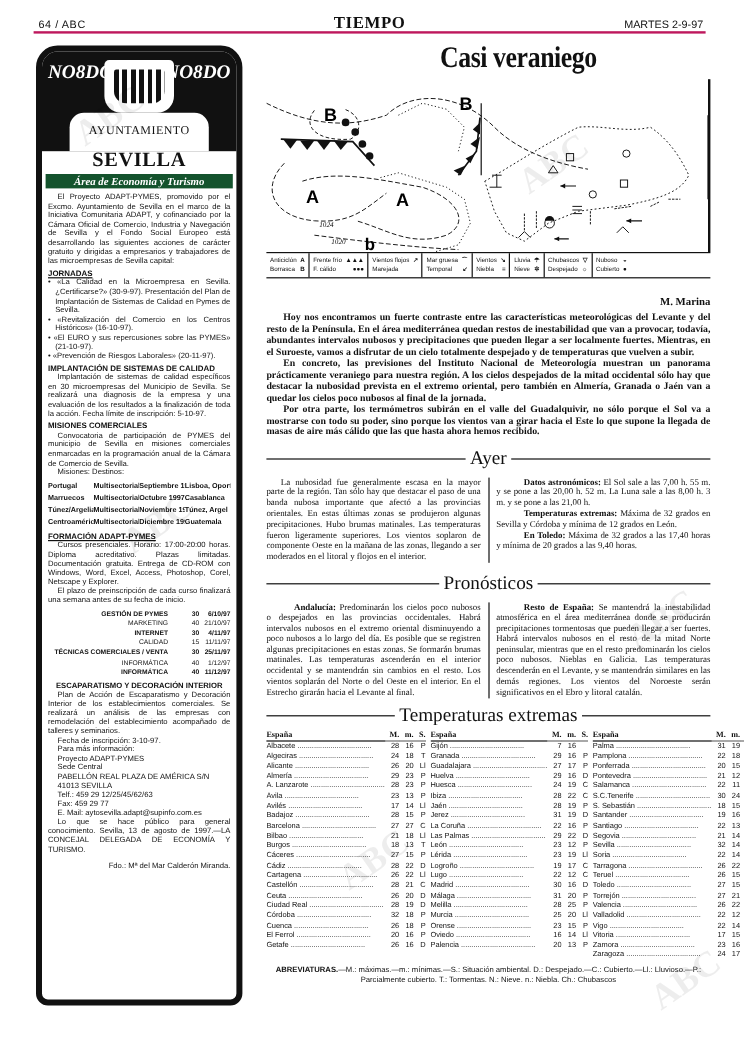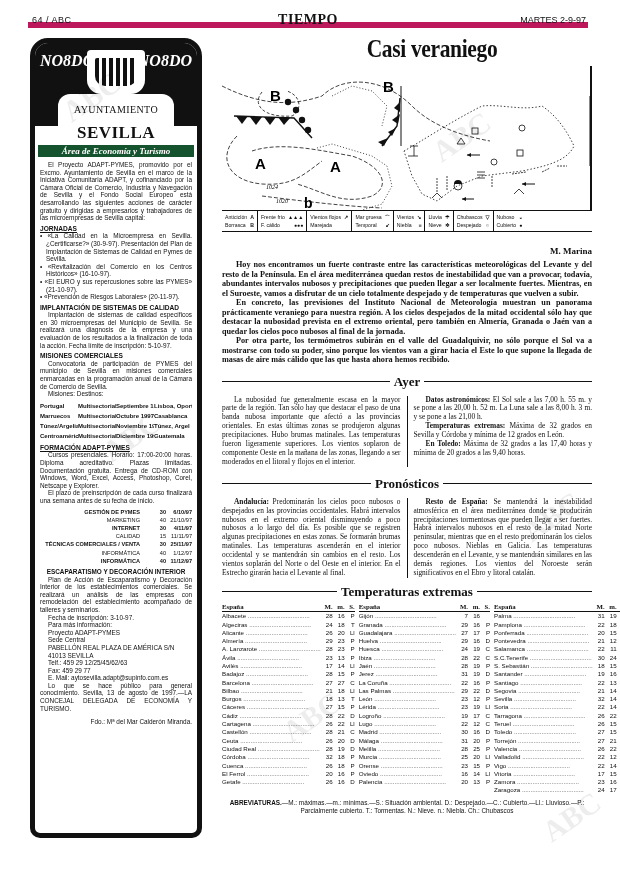--- a/index.html
+++ b/index.html
@@ -1,19 +1,19 @@
 <!DOCTYPE html>
 <html><head>
 <meta charset="utf-8">
 <style>
   * { box-sizing: border-box; margin: 0; padding: 0; }
   html, body { width: 620px; height: 878px; background: #fff; overflow: hidden; }
   body { position: relative; font-family: "Liberation Sans", sans-serif; color: #111; }
 
-  .hdr { position: absolute; left: 28px; top: 12px; width: 560px; height: 16px; border-bottom: 6px solid #be185d; }
+  .hdr { position: absolute; left: 28px; top: 12px; width: 560px; height: 16px; border-bottom: 2px solid #be185d; }
   .hdr .pg { position: absolute; left: 4px; top: 3px; font-size: 9px; letter-spacing: 0.5px; }
   .hdr .sec { position: absolute; left: 0; right: 0; text-align: center; top: 0; font-family: "Liberation Serif", serif; font-weight: bold; font-size: 14px; letter-spacing: 0.5px; }
   .hdr .date { position: absolute; right: 2px; top: 3px; font-size: 9px; }
 
   
   .ad { position: absolute; left: 30px; top: 38px; width: 172px; height: 800px; border: 5px solid #111; border-radius: 18px 18px 10px 10px; overflow: hidden; background: #fff; }
   .ad-top { height: 84px; background: #111; position: relative; margin: -1px; }
   .ad-top .nodo { position: absolute; top: 10px; color: #fff; font-family: "Liberation Serif", serif; font-style: italic; font-size: 16px; font-weight: bold; }
   .ad-top .nodo.l { left: 6px; } .ad-top .nodo.r { right: 6px; }
   .ad-top .crest { position: absolute; left: 50%; top: 8px; transform: translateX(-50%); width: 58px; height: 44px; background: #fff; border-radius: 4px 4px 14px 14px; }
@@ -49,28 +49,28 @@
   .map { position: relative; width: 370px; height: 144px; border-right: 2px solid #111; }
   .map svg { position: absolute; left: 0; top: 0; }
   .legend { display: flex; border-top: 1.5px solid #111; border-bottom: 1.5px solid #111; height: 22px; font-size: 5.2px; line-height: 8px; }
   .legend .lc { border-right: 1px solid #111; padding: 2px 3px; display: flex; flex-direction: column; justify-content: center; }
   .legend .lc:last-child { border-right: none; }
   .legend .li { display: flex; justify-content: space-between; gap: 3px; white-space: nowrap; }
   .legend .sym { font-weight: bold; }
   .byline { text-align: right; font-family: "Liberation Serif", serif; font-weight: bold; font-size: 9px; margin-top: 14px; }
   .lead { font-family: "Liberation Serif", serif; font-size: 8.2px; line-height: 9.5px; text-align: justify; margin-top: 4px; font-weight: bold; }
   .lead p { text-indent: 14px; }
-  .sect-h { display: flex; align-items: center; gap: 4px; margin: 9px 0 6px; font-family: "Liberation Serif", serif; font-weight: bold; font-size: 13px; }
+  .sect-h { display: flex; align-items: center; gap: 4px; margin: 9px 0 6px; font-family: "Liberation Serif", serif; font-weight: normal; font-size: 16px; }
   .sect-h::before, .sect-h::after { content: ""; flex: 1; border-top: 1px solid #111; }
   .cols2 { display: flex; gap: 0; }
   .cols2 .c { flex: 1; font-family: "Liberation Serif", serif; font-size: 7.4px; line-height: 8.9px; text-align: justify; padding: 0 6px; }
   .cols2 .c:first-child { padding-left: 0; border-right: 1px solid #111; }
   .cols2 .c:last-child { padding-right: 0; }
   .cols2 .c p { text-indent: 12px; }
-  .cols2 b { font-weight: bold; }
+  .cols2 b { font-weight: bold; margin-left: 11px; }
 
   .temps { margin-top: 6px; }
   .temps .tbl-wrap { display: flex; gap: 4px; }
   .temps .tcol { flex: 1; font-size: 6.2px; line-height: 8.3px; }
   .temps .tcol .th { display: flex; font-weight: bold; border-bottom: 1px solid #111; font-family: "Liberation Serif", serif; font-size: 6.8px; }
   .temps .tr { display: flex; }
   .temps .city { flex: 1; white-space: nowrap; overflow: hidden; }
   .temps .city::after { content: " ...................................."; }
   .temps .v { width: 12px; text-align: right; background: #fff; }
   .temps .s { width: 10px; text-align: right; background: #fff; }

